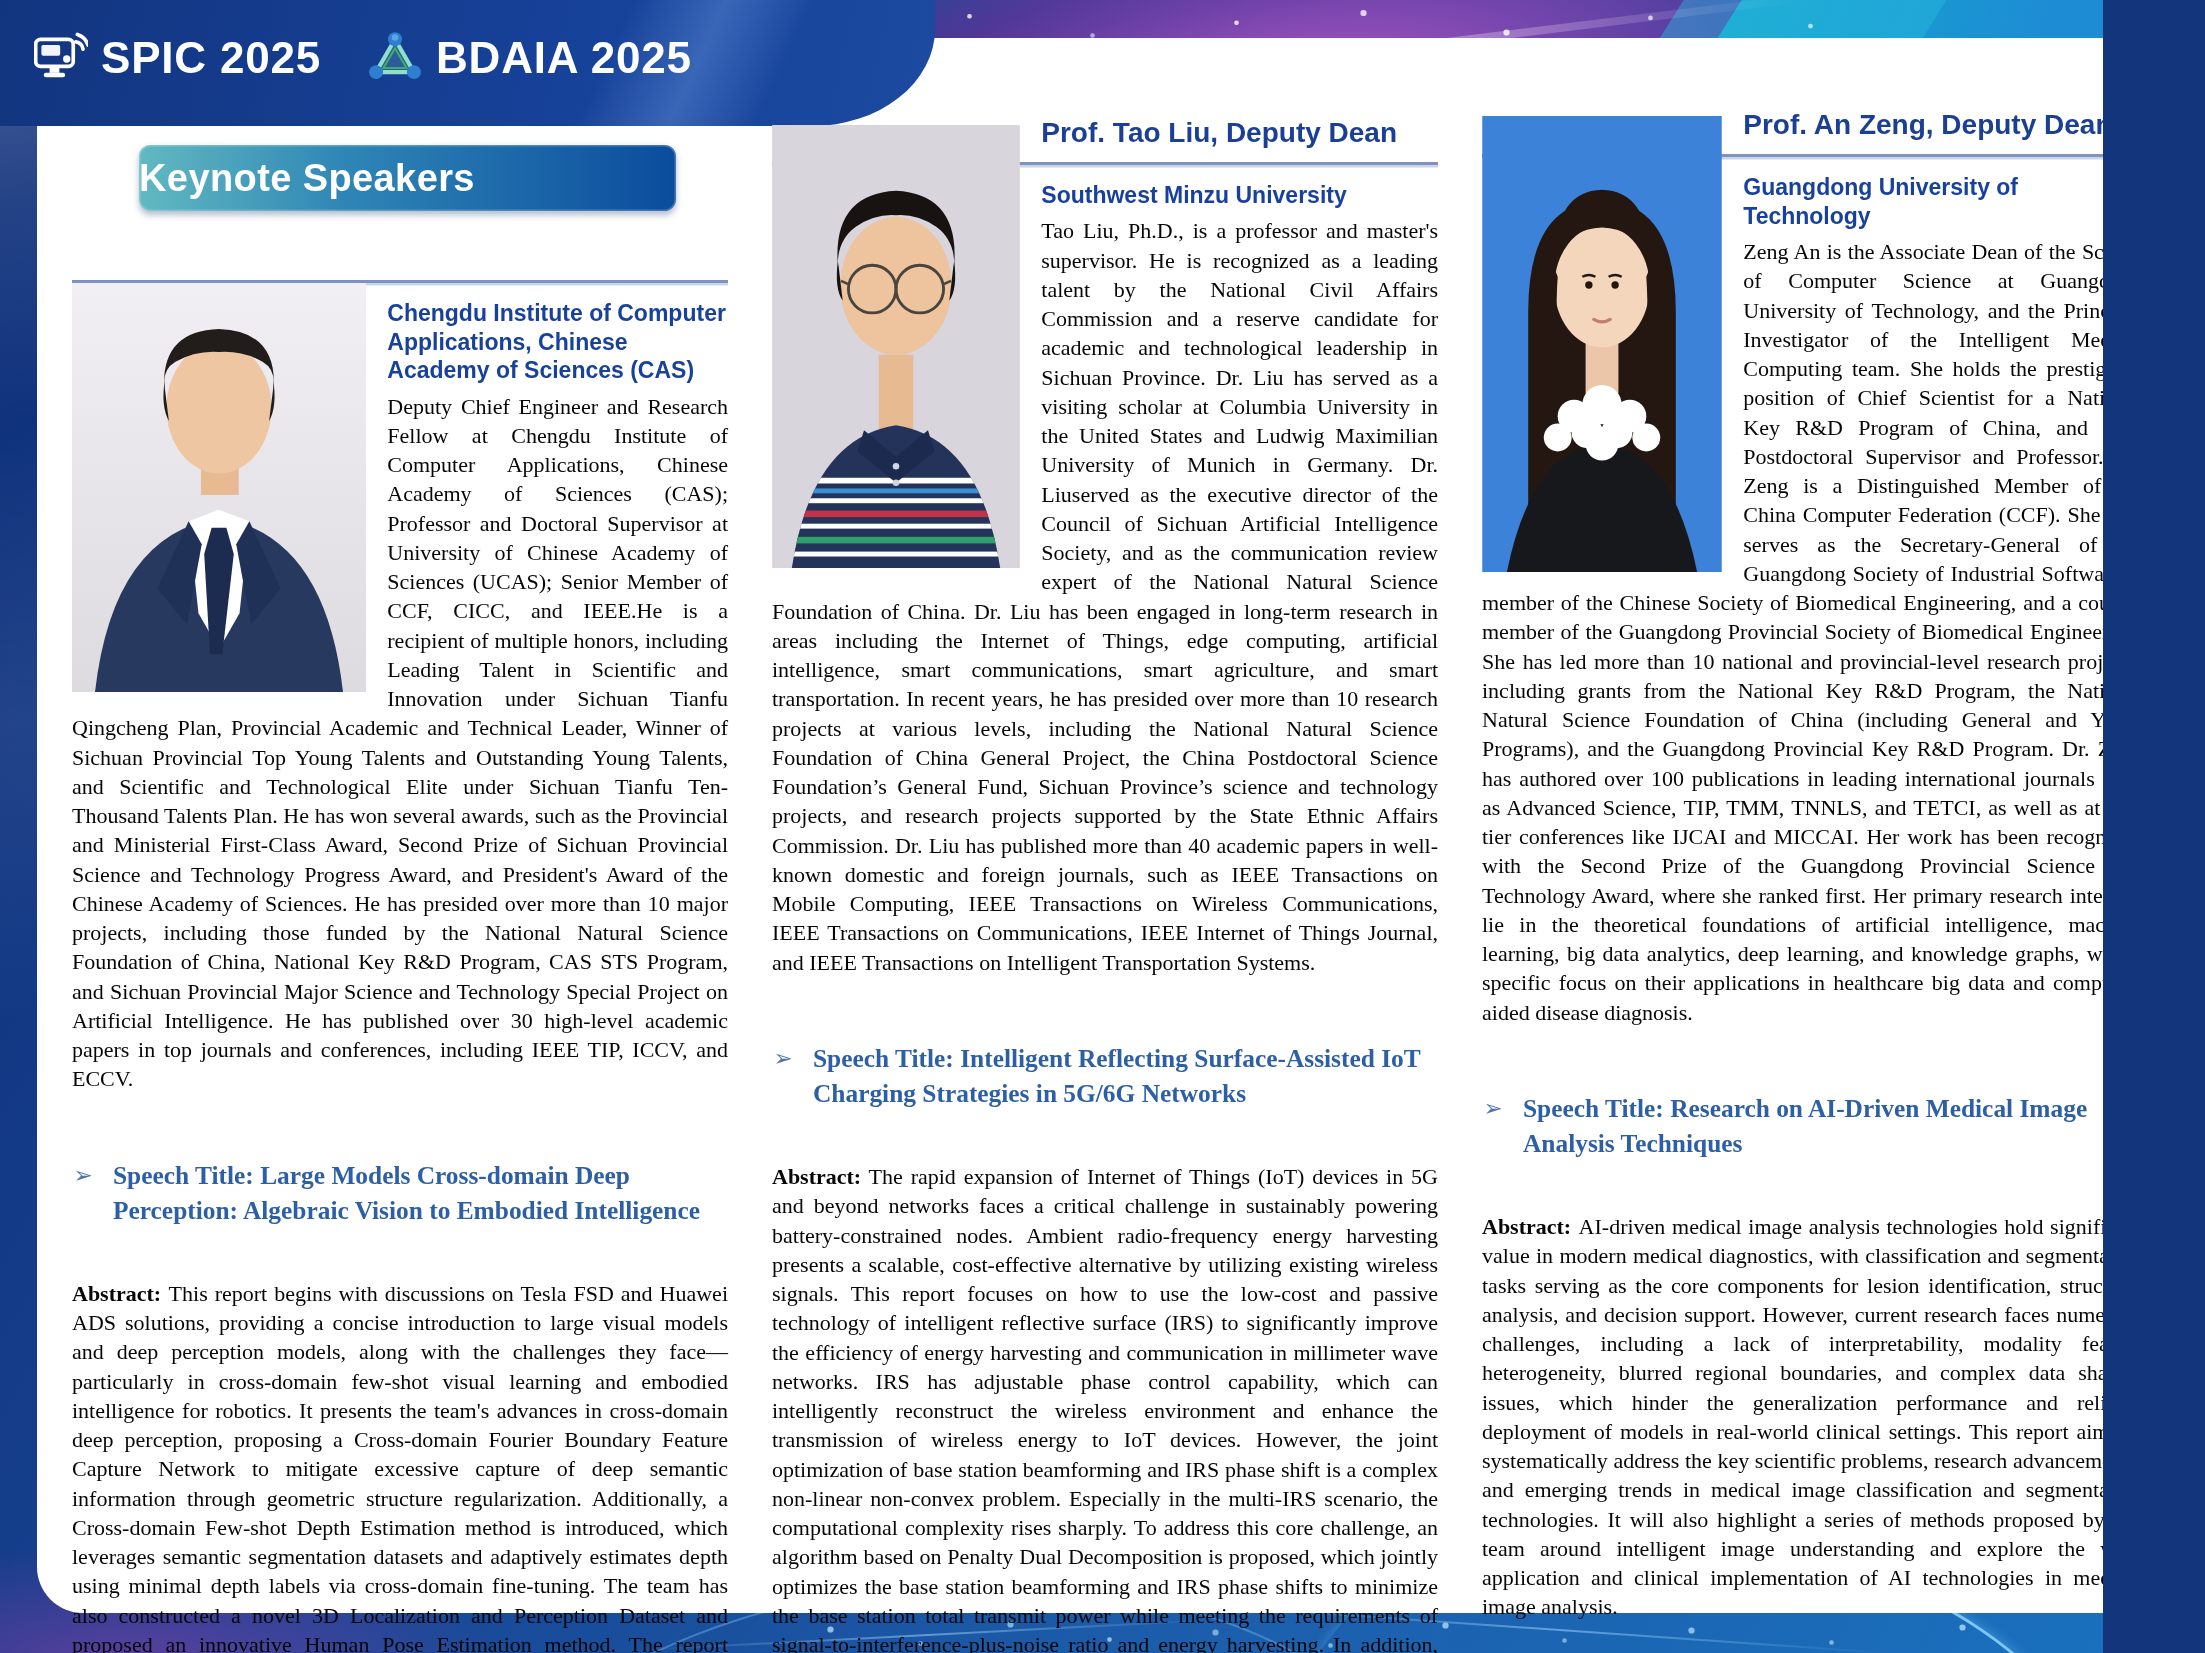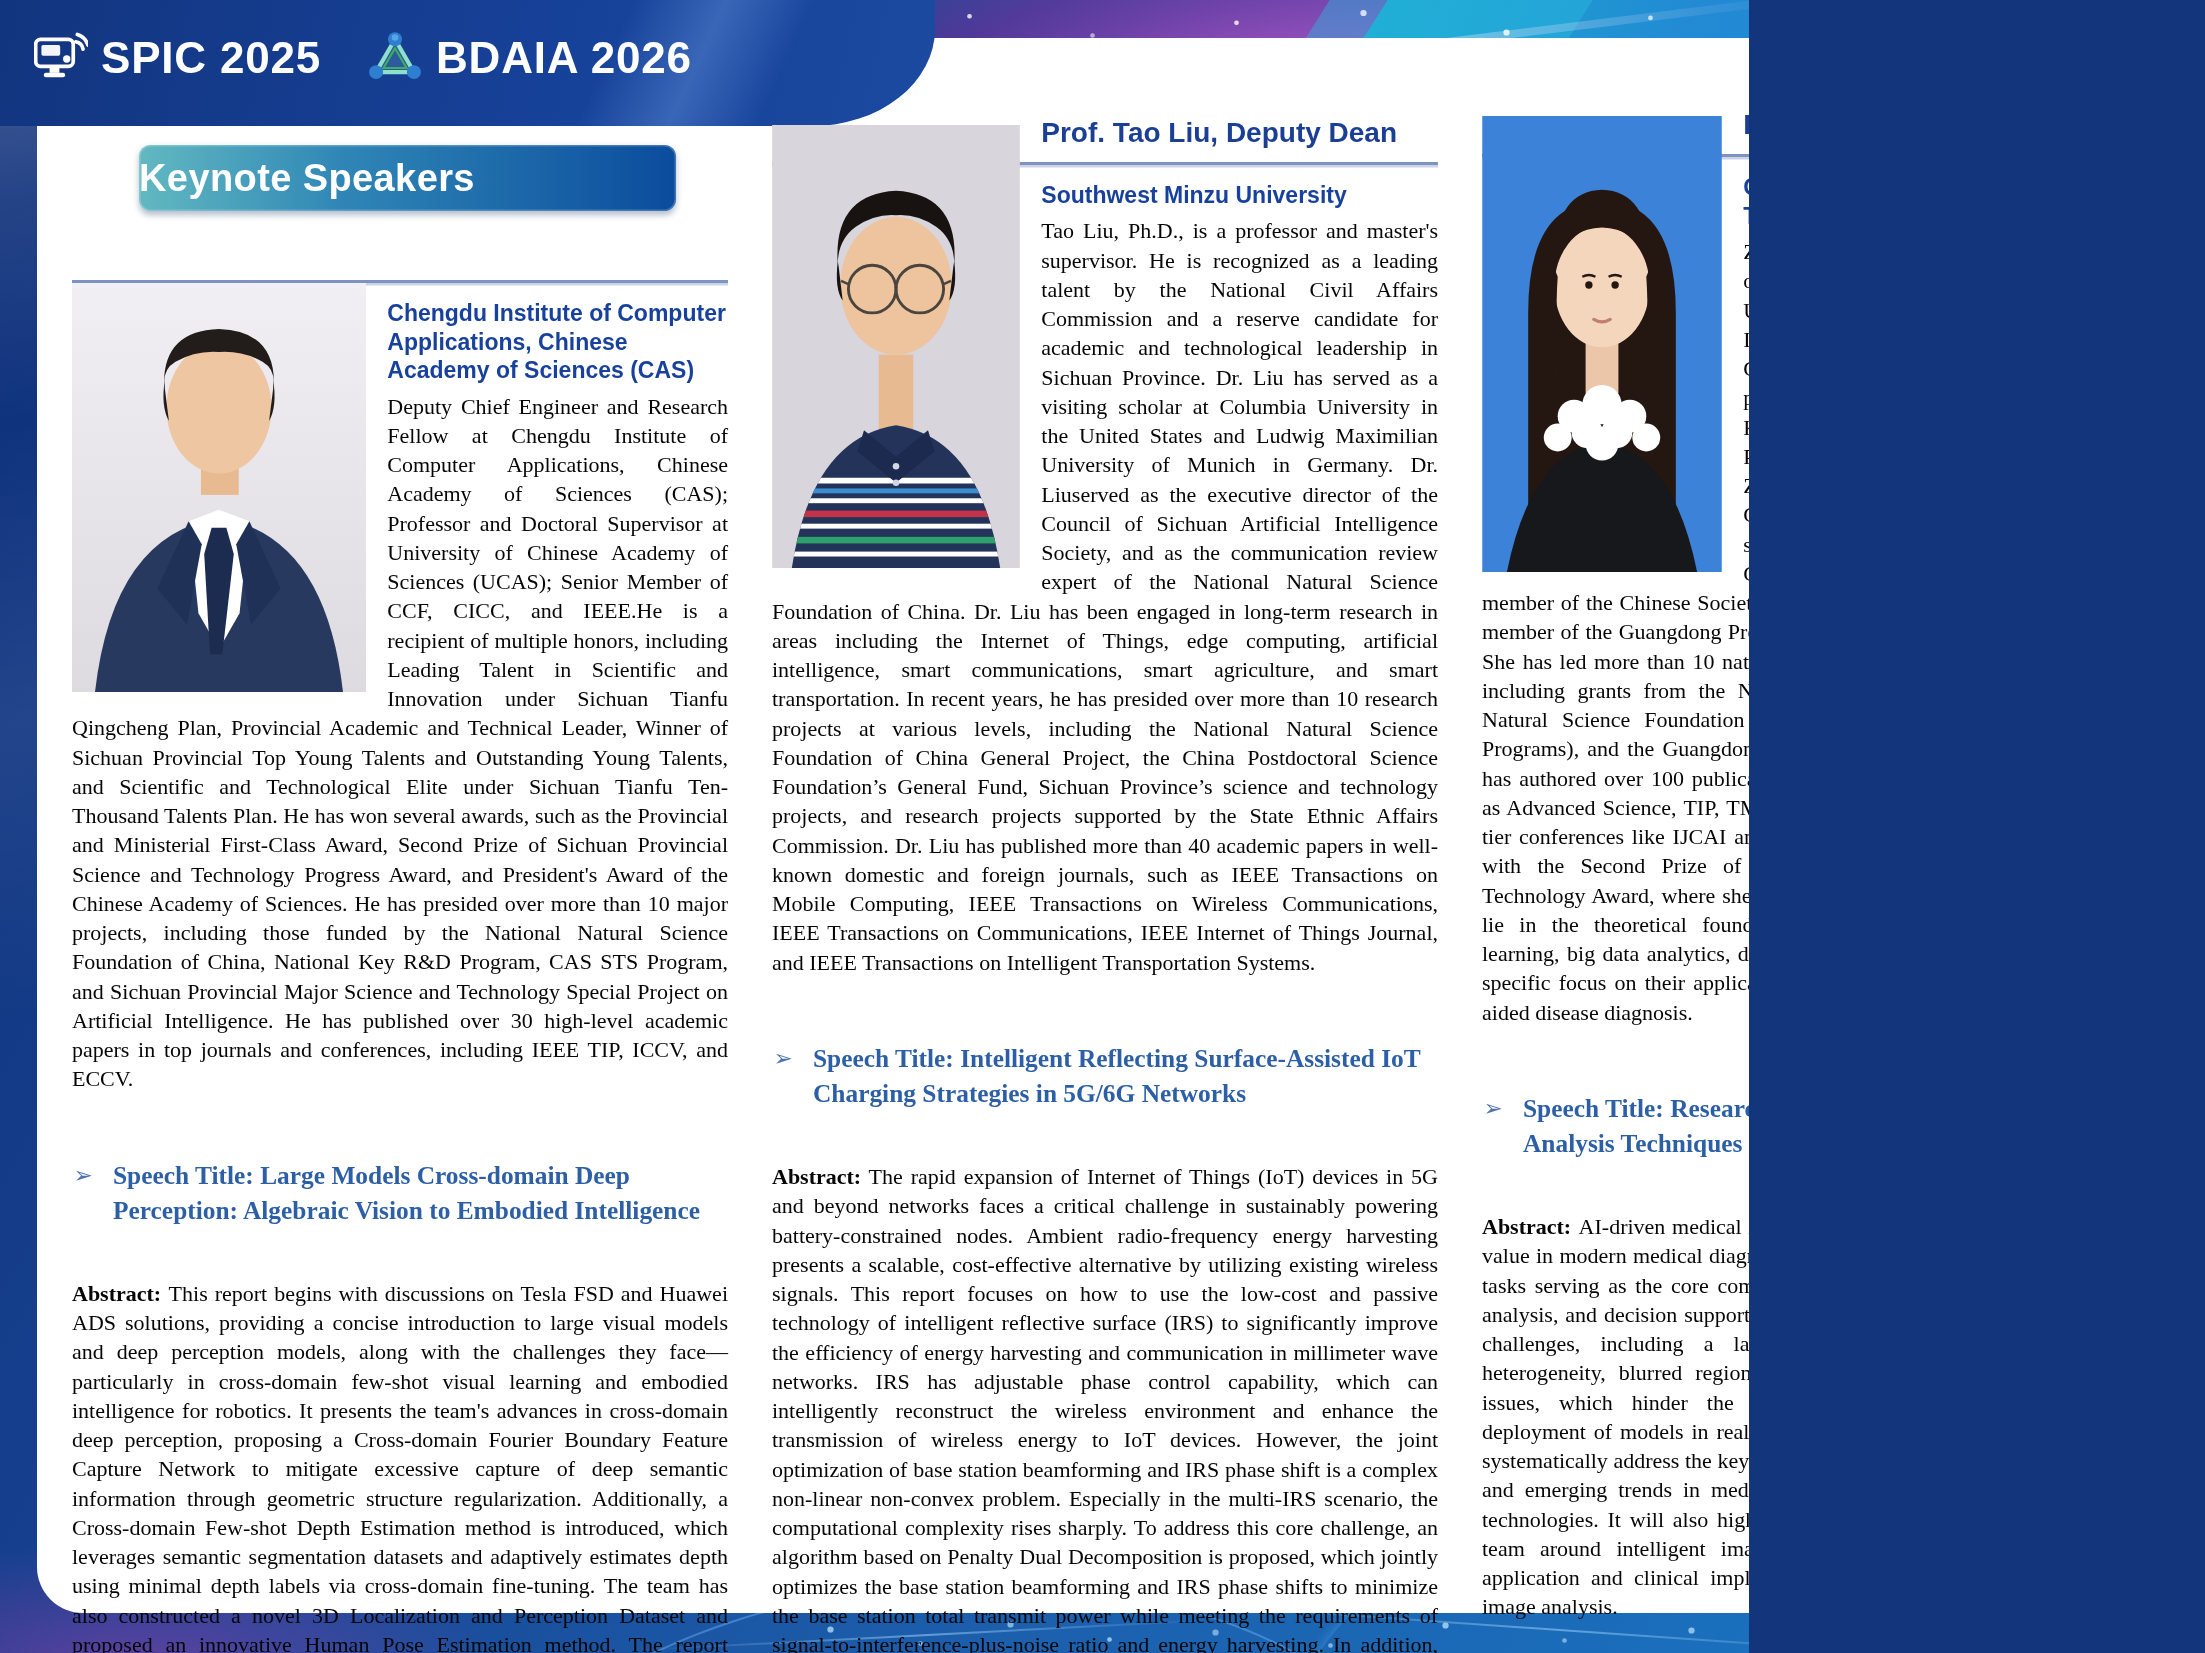--- a/index.html
+++ b/index.html
@@ -1,17 +1,17 @@
 <!DOCTYPE html>
 <html style="font-size:13px"><head>
 <meta charset="utf-8">
 <style>
   html,body{margin:0;padding:0;width:2205px;height:1654px;overflow:hidden;
             font-family:"Liberation Sans",sans-serif;background:#12357c;}
-  .page{position:relative;width:1749px;height:1654px;overflow:hidden;}
+  .page{position:relative;width:2103px;height:1654px;overflow:hidden;}
 
   
   .bg-base{position:absolute;inset:0;
     background:linear-gradient(118deg,#0e2e78 0%,#16418f 34%,#1c5dab 68%,#1a70bd 100%);}
   .purple-swoosh{position:absolute;left:673px;top:-123px;width:1280px;height:353px;
     background:radial-gradient(ellipse at 50% 55%,rgba(173,84,196,.95) 0%,rgba(126,44,158,.55) 45%,rgba(126,44,158,0) 72%);
     transform:rotate(-6deg);}
   .purple-bottom{position:absolute;left:-115px;top:1542px;width:624px;height:246px;
     background:radial-gradient(ellipse at 40% 50%,rgba(150,62,170,.55) 0%,rgba(150,62,170,0) 70%);}
   .cyan-slab1{position:absolute;right:-57px;top:-57px;width:459px;height:246px;
@@ -147,21 +147,21 @@
         <span>
           <svg width="56" height="51" viewBox="0 0 68 62">
             <path d="M34 10 L11 50 L57 50 Z" fill="rgba(150,230,210,.18)" stroke="#8fe0cb" stroke-width="5" stroke-linejoin="round"></path>
             <path d="M34 21 L20 45 L48 45 Z" fill="none" stroke="#3fae62" stroke-width="2.5"></path>
             <circle cx="34" cy="10" r="8.5" fill="#2e7fd0"></circle>
             <circle cx="34" cy="8" r="4" fill="#5aa4e6"></circle>
             <circle cx="11" cy="50" r="8.5" fill="#2e7fd0"></circle>
             <circle cx="57" cy="50" r="8.5" fill="#2e7fd0"></circle>
           </svg>
         </span>
-        <span class="logo-text">BDAIA 2026</span>
+        <span class="logo-text">BDAIA 2025</span>
       </div>
     </div>
   </div>
 
   <div class="banner">
     <span>Keynote Speakers</span>
   </div>
 
   <section class="col col1">
     <div class="flow">

